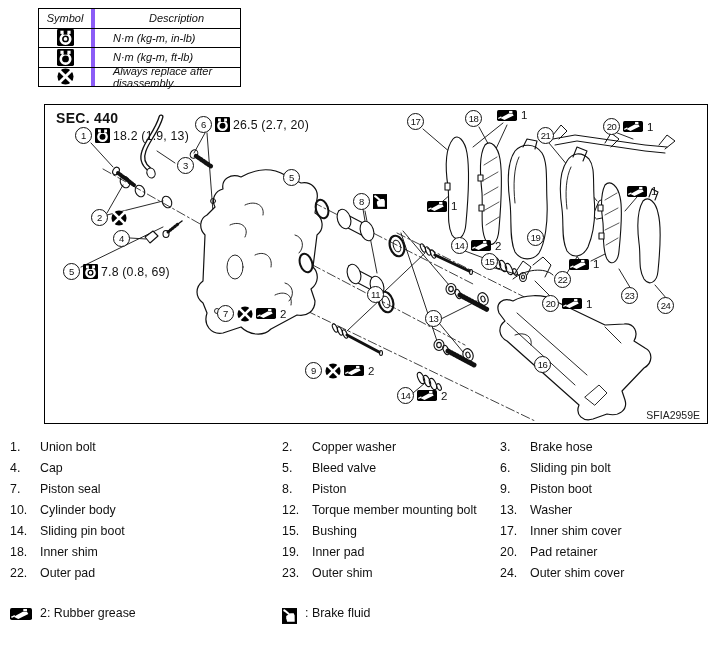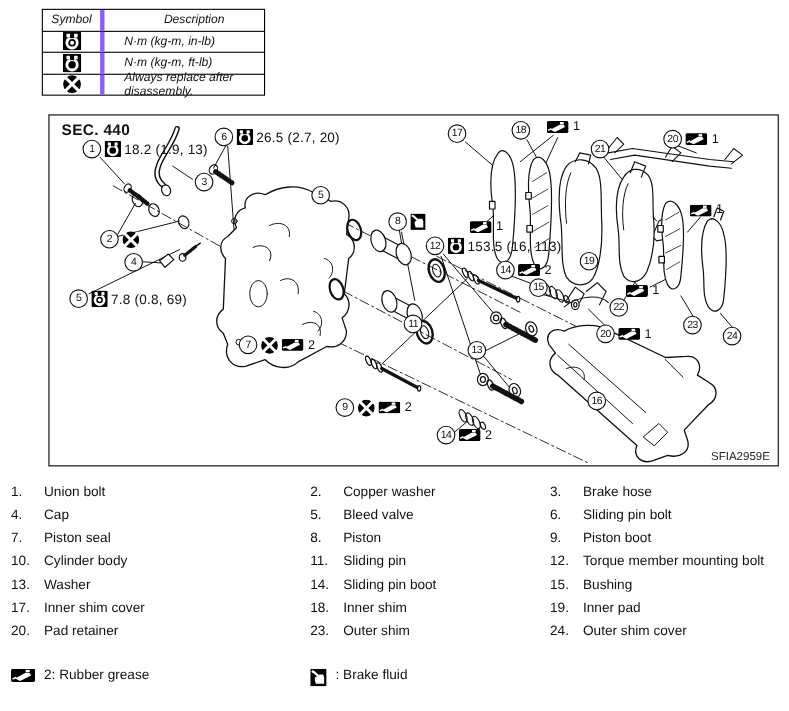--- a/index.html
+++ b/index.html
@@ -390,27 +390,20 @@
     <div class="callout" style="left:172px;top:200px">
       <span class="cnum">7</span>
       <svg class="sym" width="16" height="16">
           <use href="#sym-replace"></use>
         </svg>
       <svg class="sym" width="20" height="11">
           <use href="#sym-grease"></use>
         </svg>
       <span class="gnum">2</span>
     </div>
-    <div class="callout" style="left:342px;top:110px">
-      <span class="cnum">12</span>
-      <svg class="sym" width="15" height="15">
-          <use href="#sym-torque-ft"></use>
-        </svg>
-      <span class="cval">153.5 (16, 113)</span>
-    </div>
     <div class="callout" style="left:406px;top:132px">
       <span class="cnum">14</span>
       <svg class="sym" width="20" height="11">
           <use href="#sym-grease"></use>
         </svg>
       <span class="gnum">2</span>
     </div>
     <div class="callout" style="left:436px;top:148px">
       <span class="cnum">15</span>
     </div>
@@ -536,24 +529,20 @@
       </div>
       <div class="part-item">
         <span class="pnum">9.</span>
         <span class="pname">Piston boot</span>
       </div>
       <div class="part-item">
         <span class="pnum">10.</span>
         <span class="pname">Cylinder body</span>
       </div>
       <div class="part-item">
-        <span class="pnum">11.</span>
-        <span class="pname">Sliding pin</span>
-      </div>
-      <div class="part-item">
         <span class="pnum">12.</span>
         <span class="pname">Torque member mounting bolt</span>
       </div>
       <div class="part-item">
         <span class="pnum">13.</span>
         <span class="pname">Washer</span>
       </div>
       <div class="part-item">
         <span class="pnum">14.</span>
         <span class="pname">Sliding pin boot</span>
@@ -570,20 +559,24 @@
         <span class="pnum">18.</span>
         <span class="pname">Inner shim</span>
       </div>
       <div class="part-item">
         <span class="pnum">19.</span>
         <span class="pname">Inner pad</span>
       </div>
       <div class="part-item">
         <span class="pnum">20.</span>
         <span class="pname">Pad retainer</span>
+      </div>
+      <div class="part-item">
+        <span class="pnum">22.</span>
+        <span class="pname">Outer pad</span>
       </div>
       <div class="part-item">
         <span class="pnum">23.</span>
         <span class="pname">Outer shim</span>
       </div>
       <div class="part-item">
         <span class="pnum">24.</span>
         <span class="pname">Outer shim cover</span>
       </div>
     </div>

